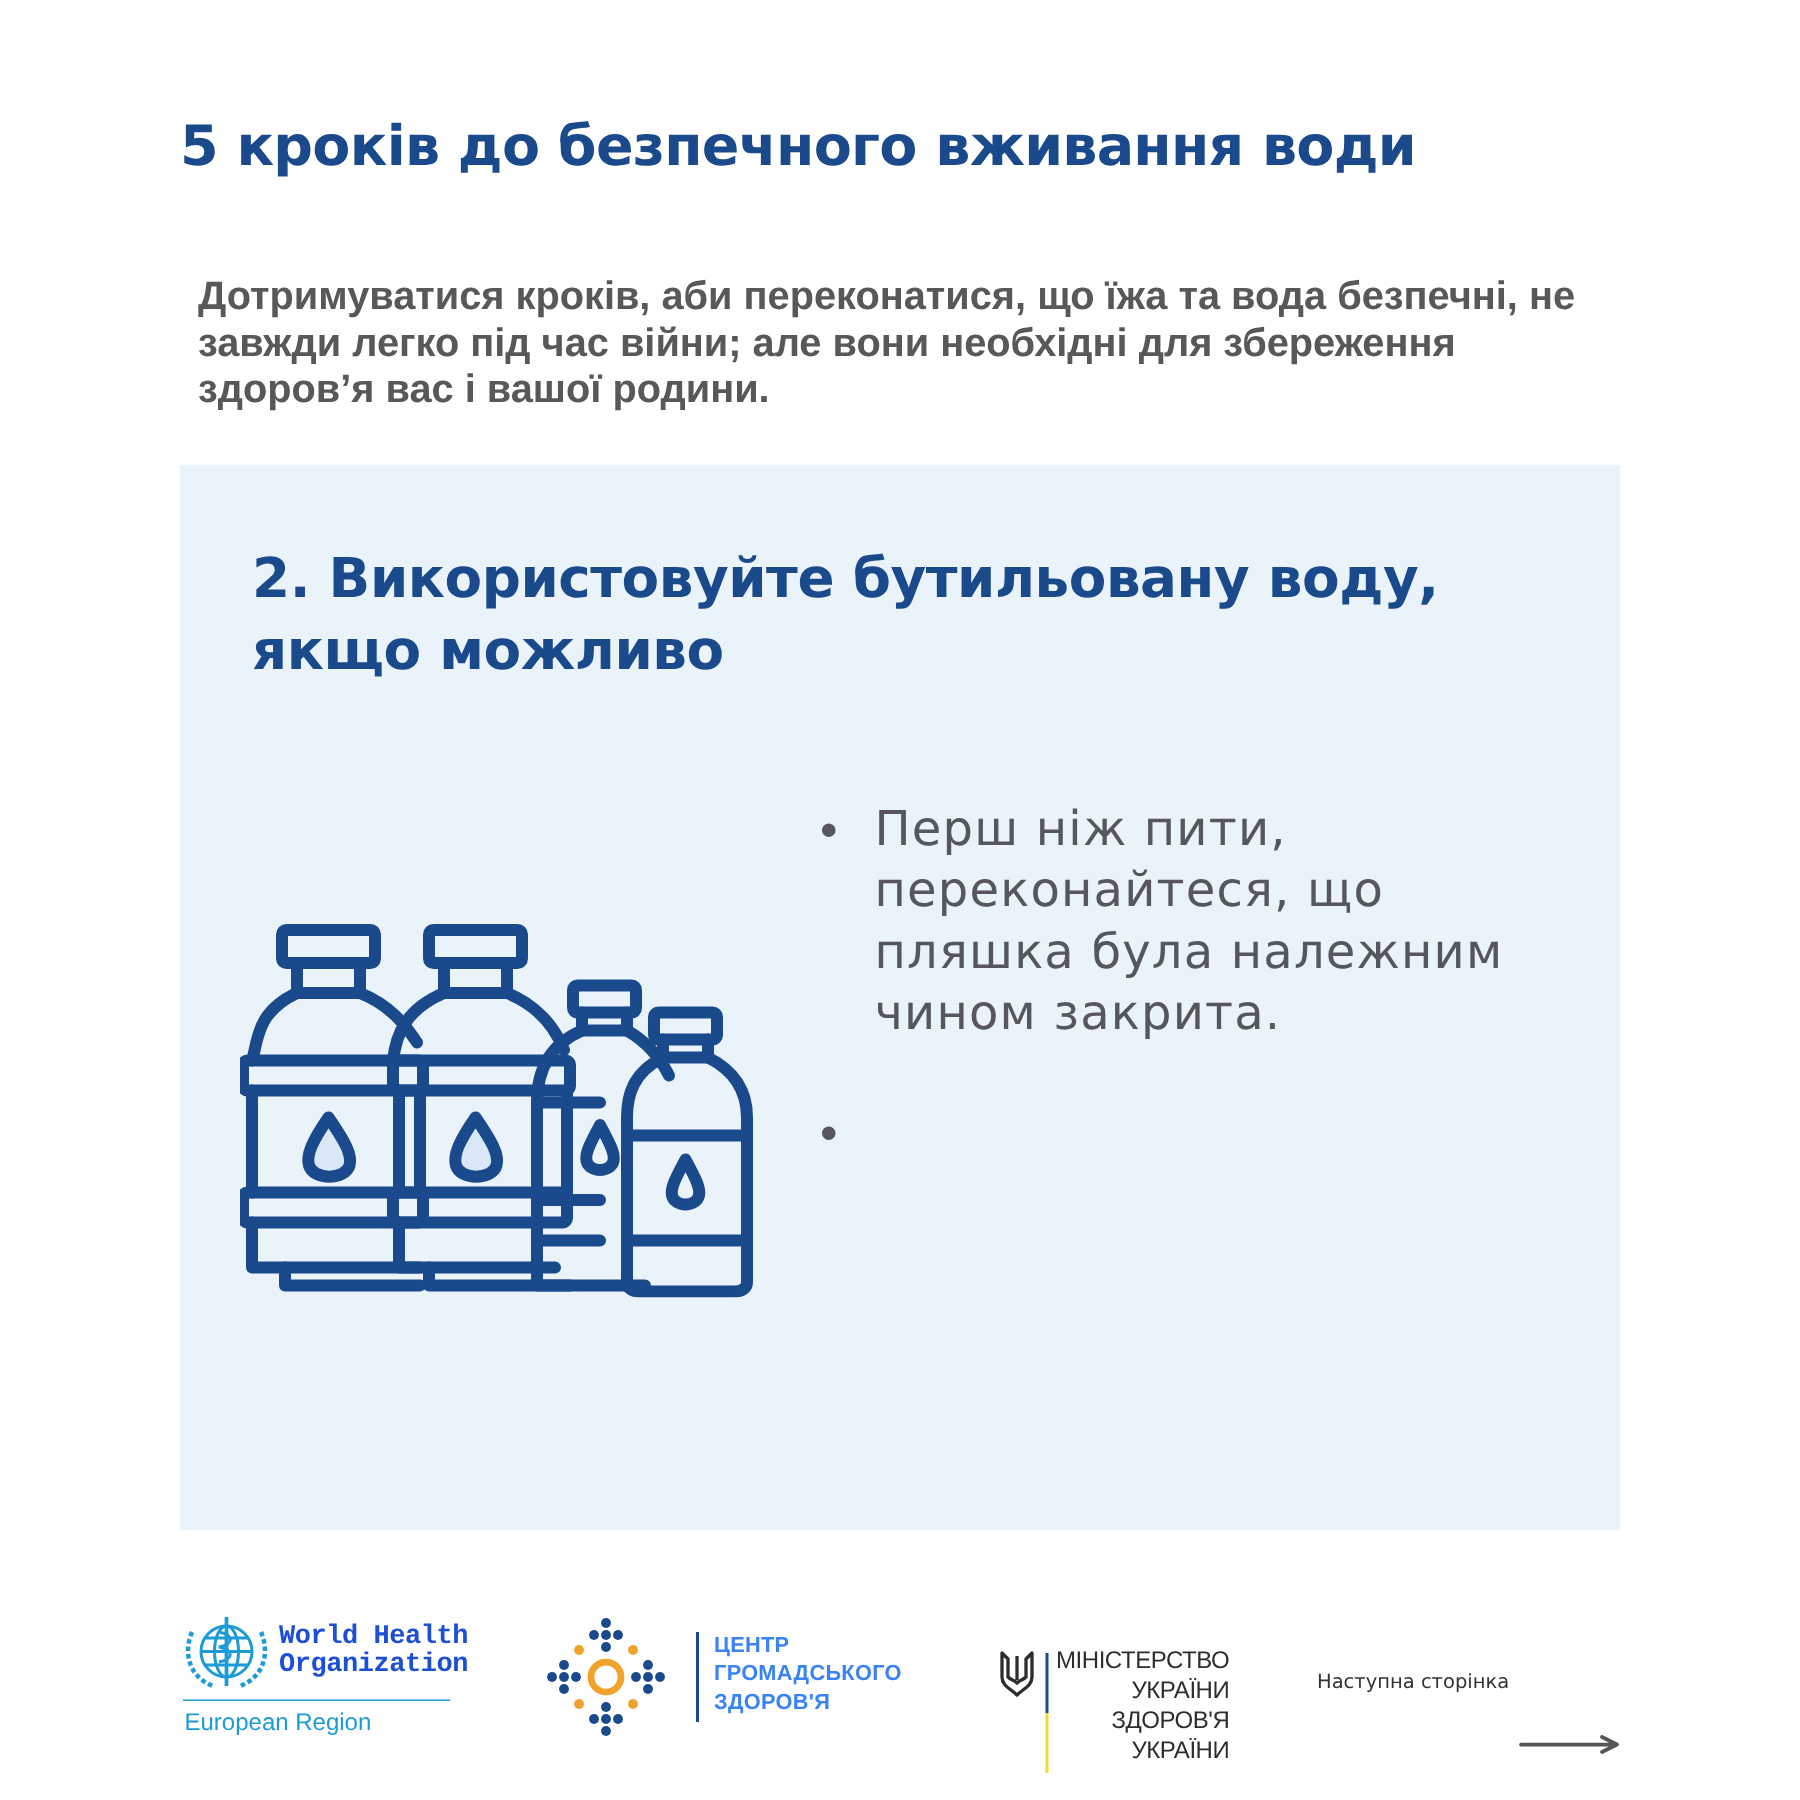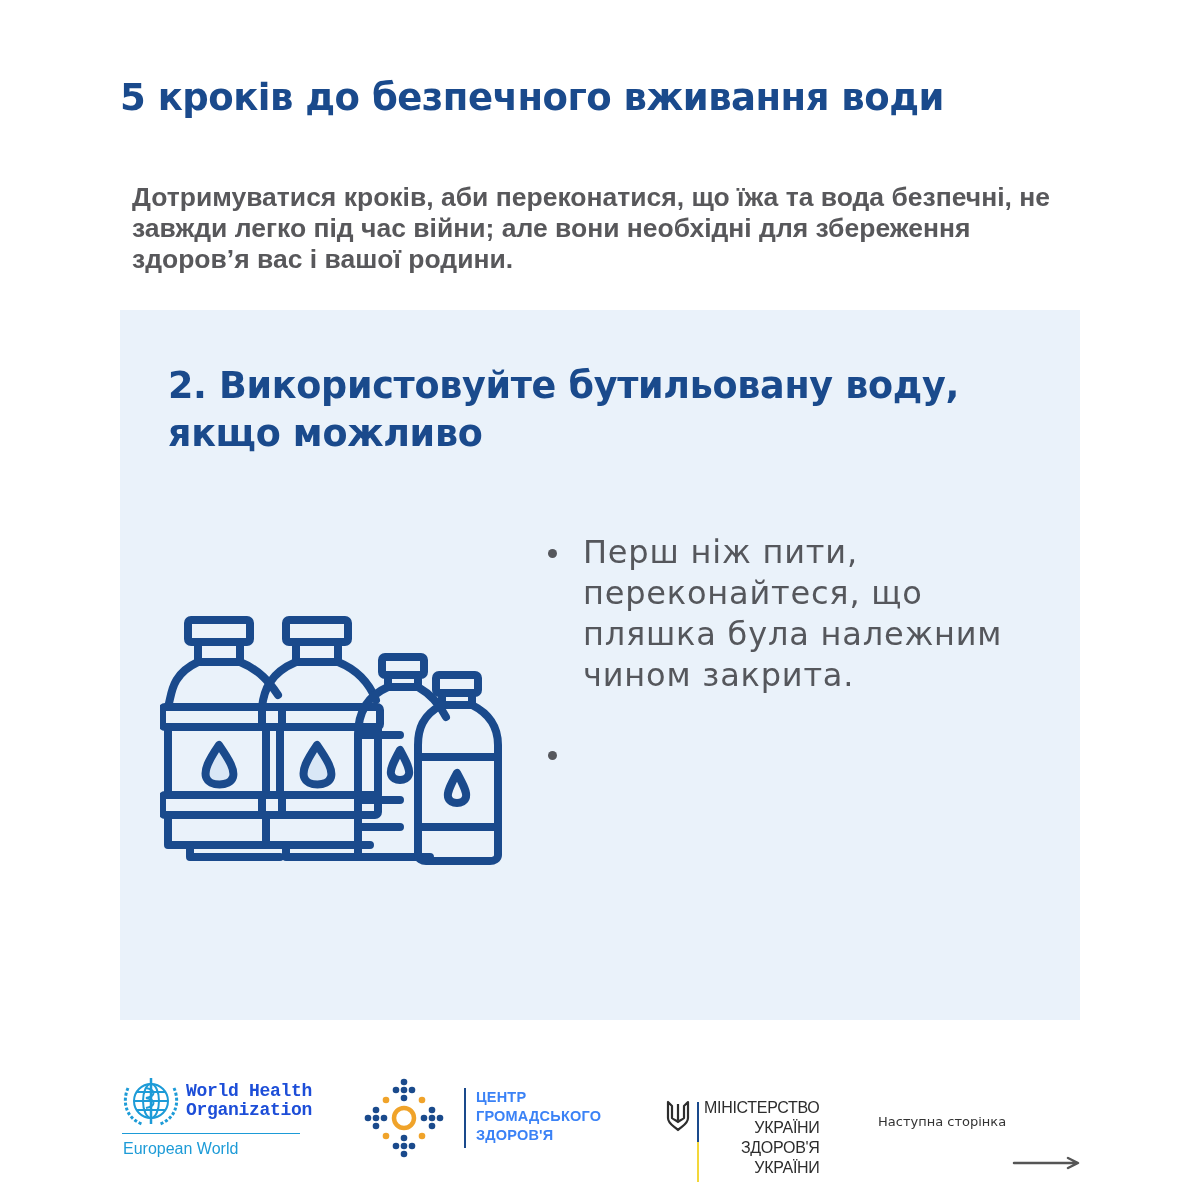--- a/index.html
+++ b/index.html
@@ -133,21 +133,21 @@
       <path d="M8 14 C2 28 6 44 22 50 M54 14 C60 28 56 44 40 50" stroke-width="3" stroke-dasharray="3 2"></path>
       <path d="M31 4 V50" stroke-width="2.5"></path>
       <path d="M26 14 C36 16 36 22 26 24 C36 26 36 32 26 34" stroke-width="2"></path>
     </g>
   </svg>
   <div class="who-text">
     <div>World Health</div>
     <div>Organization</div>
   </div>
   <div class="who-line"></div>
-  <div class="who-region">European World</div>
+  <div class="who-region">European Region</div>
 </div>
 
 <div class="footer-logo cgz">
   <svg style="position:absolute;left:0;top:4px" width="84" height="84" viewBox="0 0 84 84">
     <g fill="#1a4a8c">
       <circle cx="42" cy="6" r="3.3"></circle>
       <circle cx="34" cy="14" r="3.3"></circle>
         <circle cx="42" cy="14" r="3.3"></circle>
         <circle cx="50" cy="14" r="3.3"></circle>
       <circle cx="42" cy="22" r="3.3"></circle>

